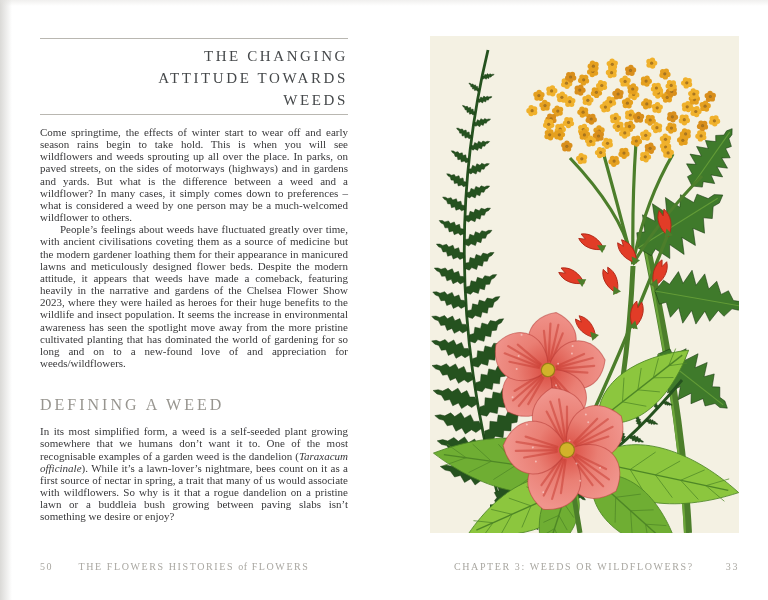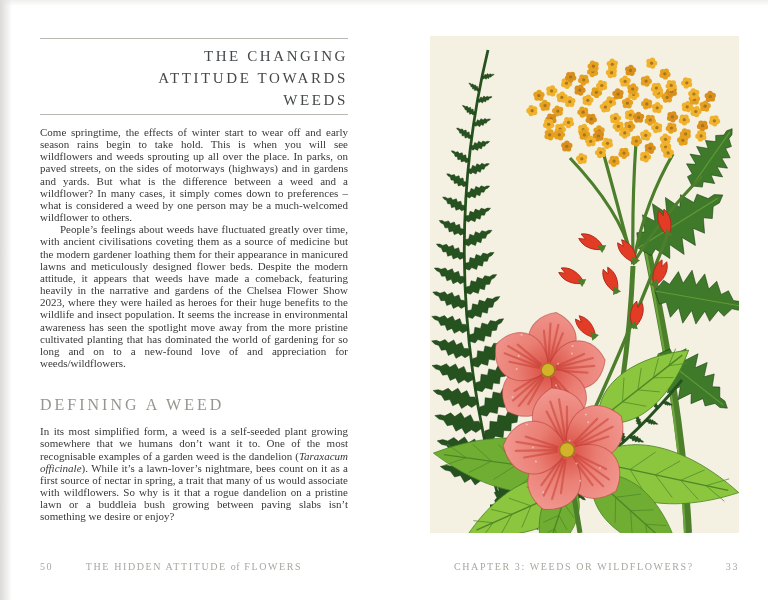--- a/index.html
+++ b/index.html
@@ -49,21 +49,21 @@
 <div id="rule-bottom" class="rule"></div>
 
 <div class="copy">
   <p>Come springtime, the effects of winter start to wear off and early season rains begin to take hold. This is when you will see wildflowers and weeds sprouting up all over the place. In parks, on paved streets, on the sides of motorways (highways) and in gardens and yards. But what is the difference between a weed and a wildflower? In many cases, it simply comes down to preferences – what is considered a weed by one person may be a much-welcomed wildflower to others.</p>
   <p class="indent">People’s feelings about weeds have fluctuated greatly over time, with ancient civilisations coveting them as a source of medicine but the modern gardener loathing them for their appearance in manicured lawns and meticulously designed flower beds. Despite the modern attitude, it appears that weeds have made a comeback, featuring heavily in the narrative and gardens of the Chelsea Flower Show 2023, where they were hailed as heroes for their huge benefits to the wildlife and insect population. It seems the increase in environmental awareness has seen the spotlight move away from the more pristine cultivated planting that has dominated the world of gardening for so long and on to a new-found love of and appreciation for weeds/wildflowers.</p>
   <div class="section-heading">DEFINING A WEED</div>
   <p><span>In its most simplified form, a weed is a self-seeded plant growing somewhere that we humans don’t want it to. One of the most recognisable examples of a garden weed is the dandelion (</span><span class="latin">Taraxacum officinale</span><span>). While it’s a lawn-lover’s nightmare, bees count on it as a first source of nectar in spring, a trait that many of us would associate with wildflowers. So why is it that a rogue dandelion on a pristine lawn or a buddleia bush growing between paving slabs isn’t something we desire or enjoy?</span></p>
 </div>
 
 <div id="footer-left-num" class="footer">50</div>
-<div id="footer-left-title" class="footer"><span>THE HIDDEN ATTITUDE </span><span class="of-italic">of</span><span> FLOWERS</span></div>
+<div id="footer-left-title" class="footer"><span>THE FLOWERS HISTORIES </span><span class="of-italic">of</span><span> FLOWERS</span></div>
 
 <div class="illo-panel">
   <svg id="illu" width="309" height="497" viewBox="0 0 309 497" xmlns="http://www.w3.org/2000/svg">
       <g>
         <path d="M214,196 C230,280 252,380 258,497" fill="none" stroke="#4c7e2b" stroke-width="8"></path>
         <path d="M212,196 C228,280 249,380 255,497" fill="none" stroke="#6ba43a" stroke-width="2.2"></path>
         <path d="M203,230 C200,300 190,380 170,470" fill="none" stroke="#4c7e2b" stroke-width="5"></path>
       </g>
       <g>
         <g transform="translate(208,212) rotate(-32)">

